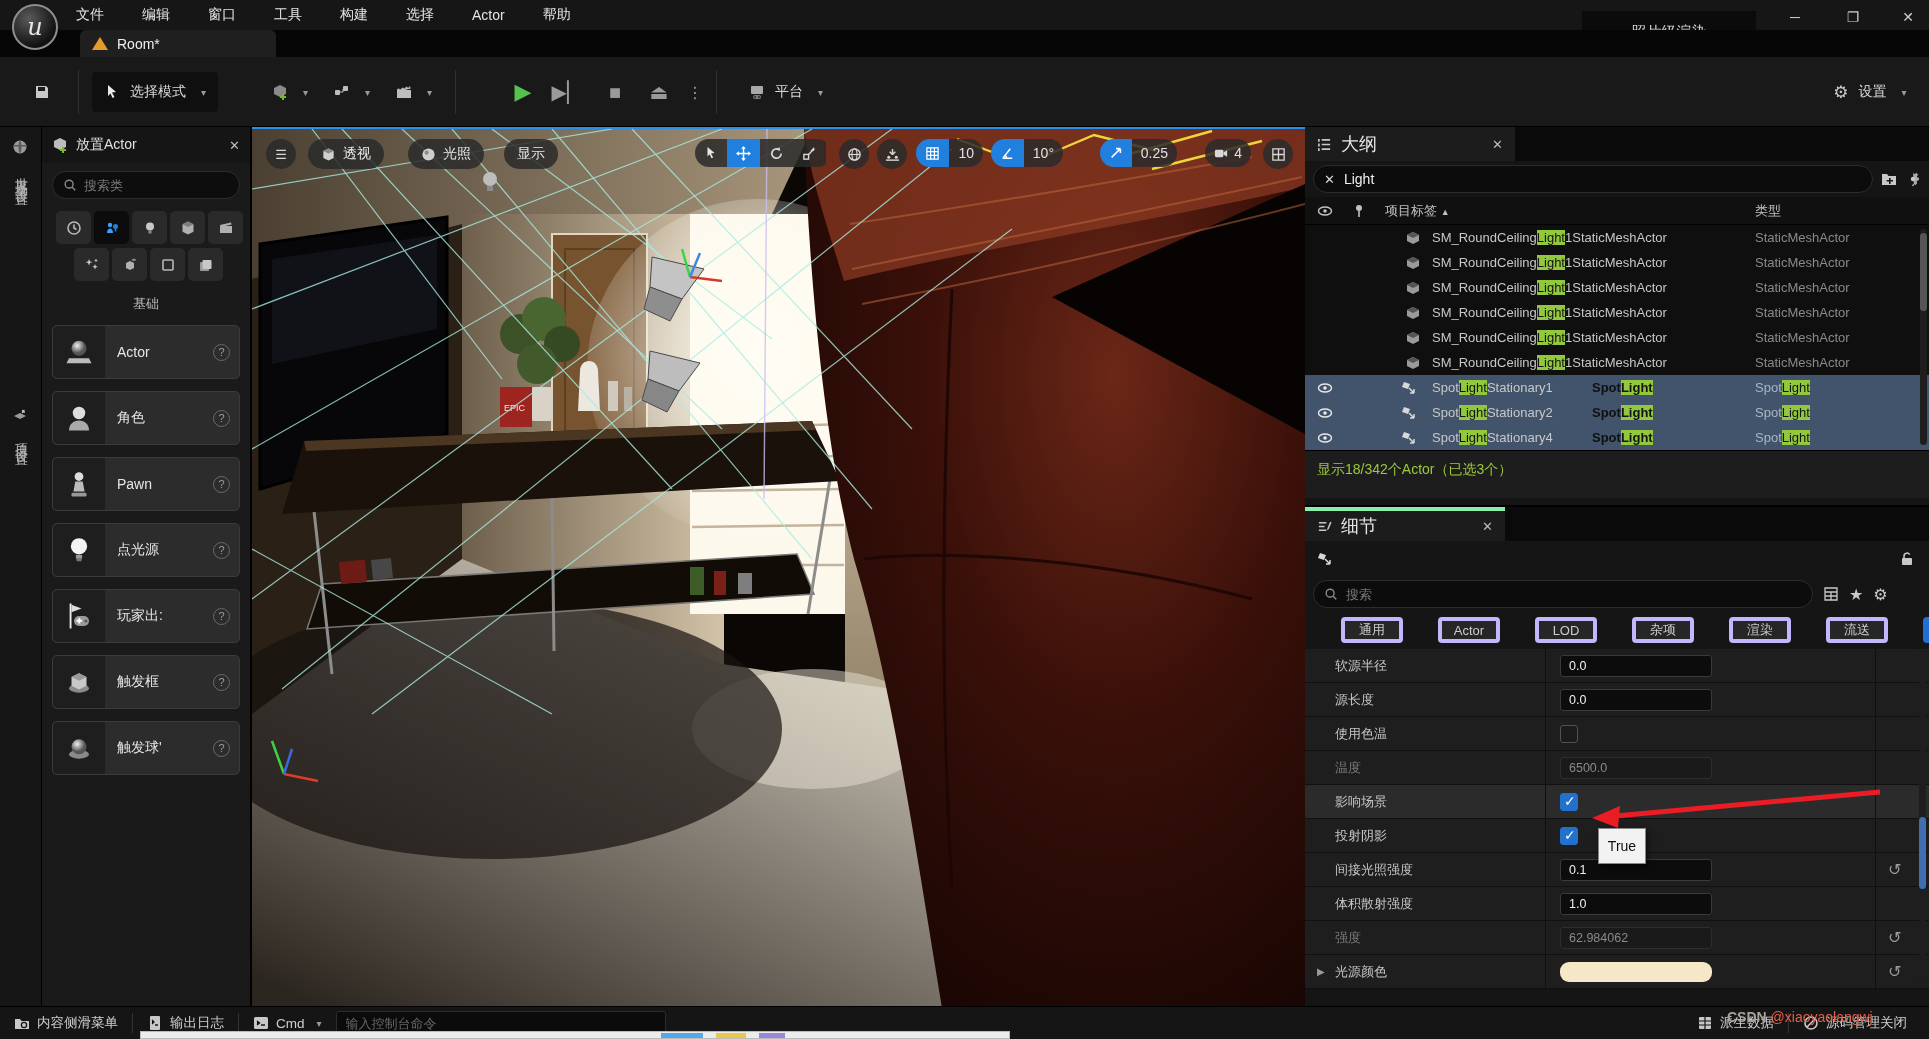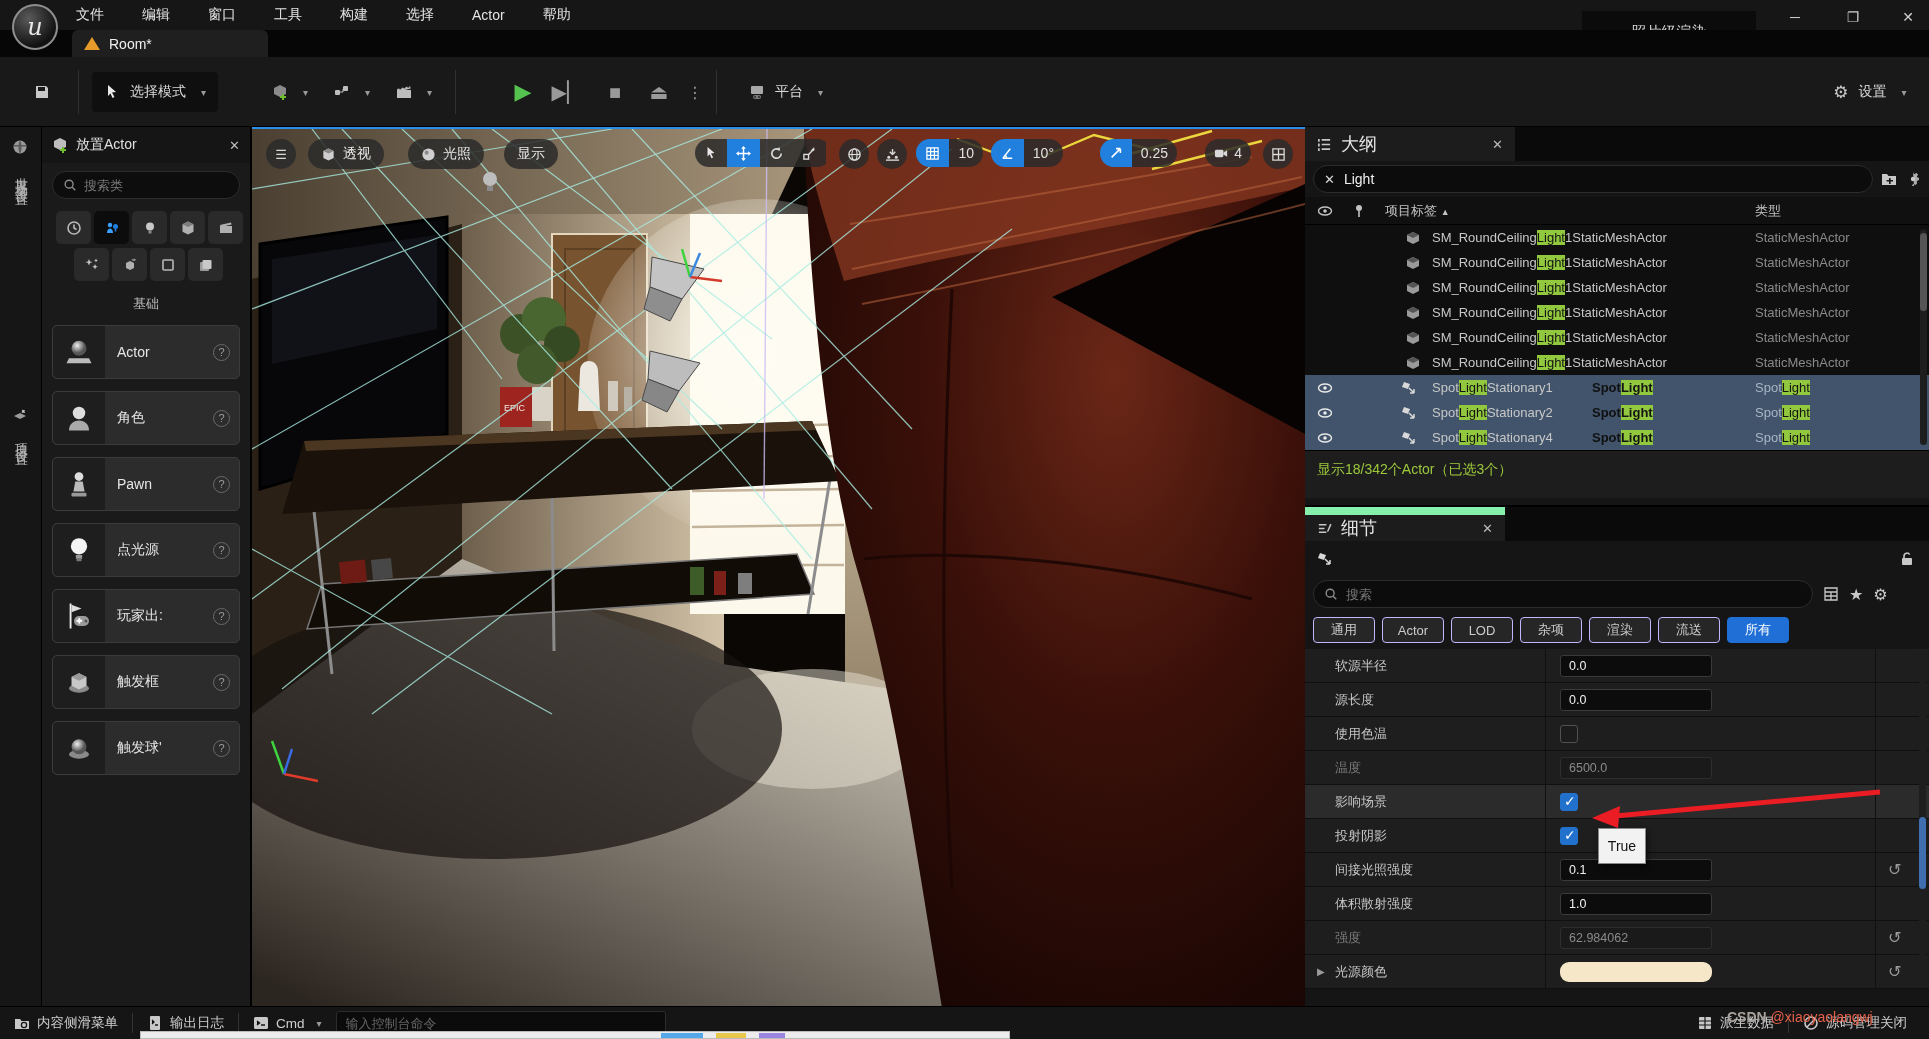--- a/index.html
+++ b/index.html
@@ -15,21 +15,21 @@
   .bluestrip { left:0; top:0; width:8px; height:95px; background:#1d6fd6; }
   .ue-logo { left:12px; top:4px; width:46px; height:46px; border-radius:50%; background:radial-gradient(circle at 35% 30%, #5a5a5a, #121212 70%); border:2px solid #8f8f8f; display:flex; align-items:center; justify-content:center; z-index:5; }
   .ue-logo span { font-family:"DejaVu Serif",serif; font-style:italic; font-size:24px; color:#e8e8e8; }
   .menu { left:72px; top:0; height:30px; display:flex; align-items:center; gap:30px; }
   .menu .mi { color:#e4e4e4; font-size:14px; cursor:default; padding:2px 4px; }
   .wintitle { left:1582px; top:11px; width:174px; height:43px; background:#0b0b0b; display:flex; align-items:center; justify-content:center; color:#d8d8d8; font-size:15px; }
   .winbtn { top:6px; width:30px; height:22px; color:#cfcfcf; font-size:14px; display:flex; align-items:center; justify-content:center; }
 
   
   .tabrow { left:0; top:30px; width:1929px; height:27px; background:#060606; }
-  .leveltab { left:72px; top:30px; width:196px; height:27px; background:#1f1f1f; border-radius:6px 6px 0 0; display:flex; align-items:center; gap:9px; padding:0 12px; }
+  .leveltab { left:80px; top:30px; width:196px; height:27px; background:#1f1f1f; border-radius:6px 6px 0 0; display:flex; align-items:center; gap:9px; padding:0 12px; }
   .leveltab .flame { width:0; height:0; border-left:8px solid transparent; border-right:8px solid transparent; border-bottom:13px solid #e59a2a; }
   .leveltab .tname { color:#f0f0f0; font-size:14px; }
 
   
   .toolbar { left:0; top:57px; width:1929px; height:70px; background:#191919; border-bottom:1px solid #000; }
   .tbtn { position:absolute; top:72px; height:40px; display:flex; align-items:center; justify-content:center; gap:10px; border-radius:4px; color:#d8d8d8; font-size:14px; }
   .tsep { position:absolute; top:70px; height:44px; width:1px; background:#303030; }
   .modebtn { background:#0f0f0f; padding:0 12px; }
   .playglyph { font-size:20px; color:#9a9a9a; }
 
@@ -62,21 +62,21 @@
   .vp-circ { position:absolute; top:10px; width:30px; height:30px; border-radius:50%; background:rgba(42,42,42,.85); display:flex; align-items:center; justify-content:center; color:#d8d8d8; }
   .vp-group { position:absolute; top:10px; height:28px; border-radius:14px; overflow:hidden; display:flex; }
   .vp-seg { height:28px; display:flex; align-items:center; justify-content:center; background:rgba(42,42,42,.85); color:#e0e0e0; font-size:14px; padding:0 9px; }
   .vp-seg.blue { background:#2180de; color:#fff; }
 
   
   .outliner { left:1305px; top:127px; width:624px; height:378px; background:#151515; }
   .details  { left:1305px; top:505px; width:624px; height:501px; background:#151515; border-top:2px solid #000; }
   .ptabstrip { height:34px; background:#0a0a0a; display:flex; }
   .ptab { width:210px; background:#1c1c1c; display:flex; align-items:center; gap:9px; padding:0 12px; }
-  .ptab.blue-top { border-top:8px solid #86efac; }
+  .ptab.blue-top { border-top:4px solid #86efac; }
   .ptab .pt-label { color:#e6e6e6; font-size:18px; flex:1; }
   .ol-searchrow { height:36px; display:flex; align-items:center; padding:3px 8px; gap:8px; }
   .ol-pill { flex:1; height:28px; border-radius:14px; background:#0c0c0c; border:1px solid #2c2c2c; display:flex; align-items:center; gap:9px; padding:0 10px; }
   .ol-pill input { background:transparent; border:0; outline:0; color:#f0f0f0; font-size:14px; width:100%; font-family:inherit; }
   .ol-header { height:28px; background:#101010; display:flex; align-items:center; color:#c2c2c2; font-size:13px; border-bottom:1px solid #000; }
   .ol-rows { position:relative; height:225px; background:#0f0f0f; }
   .ol-row { height:25px; display:flex; align-items:center; font-size:13px; color:#c8c8c8; position:relative; }
   .ol-row .lbl { position:absolute; left:127px; white-space:nowrap; }
   .ol-row .typ { position:absolute; left:450px; color:#8a8a8a; white-space:nowrap; }
   .ol-row.sel { background:#41546b; }
@@ -87,21 +87,21 @@
   .scrolltrack { position:absolute; right:2px; width:7px; border-radius:4px; background:#1e1e1e; }
   .scrollthumb { position:absolute; right:2px; width:7px; border-radius:4px; background:#555; }
 
   .d-objrow { height:36px; display:flex; align-items:center; padding:0 12px; position:relative; }
   .d-objlabel { position:absolute; left:0; right:0; text-align:center; color:#d8d8d8; font-size:14px; }
   .d-searchrow { height:34px; display:flex; align-items:center; gap:10px; padding:0 8px; }
   .d-pill { width:500px; height:28px; border-radius:14px; background:#0c0c0c; border:1px solid #2c2c2c; display:flex; align-items:center; gap:8px; padding:0 10px; }
   .d-pill input { background:transparent; border:0; outline:0; color:#e8e8e8; font-size:13px; width:100%; font-family:inherit; }
   .d-pill input::placeholder { color:#787878; }
   .d-filters { height:38px; display:flex; align-items:center; gap:7px; padding:0 8px; }
-  .fbtn { height:26px; min-width:62px; padding:0 12px; border-radius:4px; background:#262626; border:1px solid #c4b5fd; color:#cccccc; font-size:13px; display:flex; align-items:center; justify-content:center; }
+  .fbtn { height:26px; min-width:62px; padding:0 12px; border-radius:4px; background:#262626; border:4px solid #c4b5fd; color:#cccccc; font-size:13px; display:flex; align-items:center; justify-content:center;margin-left:28px; }
   .fbtn.active { background:#1f6fd6; border-color:#1f6fd6; color:#fff; }
   .props { position:relative; }
   .prow { height:34px; display:flex; align-items:center; background:#1e1e1e; border-bottom:1px solid #101010; position:relative; }
   .prow.hi { background:#2b2b2b; }
   .plabel { position:absolute; left:30px; color:#c6c6c6; font-size:13px; }
   .plabel.dis { color:#7a7a7a; }
   .pvline { position:absolute; left:240px; top:0; bottom:0; width:1px; background:#101010; }
   .prline { position:absolute; left:570px; top:0; bottom:0; width:1px; background:#101010; }
   .pinput { position:absolute; left:255px; width:152px; height:22px; background:#0c0c0c; border:1px solid #3a3a3a; border-radius:3px; color:#f0f0f0; font-size:12.5px; padding:0 8px; outline:0; font-family:inherit; }
   .pinput.dis { background:#1a1a1a; border-color:#2e2e2e; color:#8a8a8a; }

